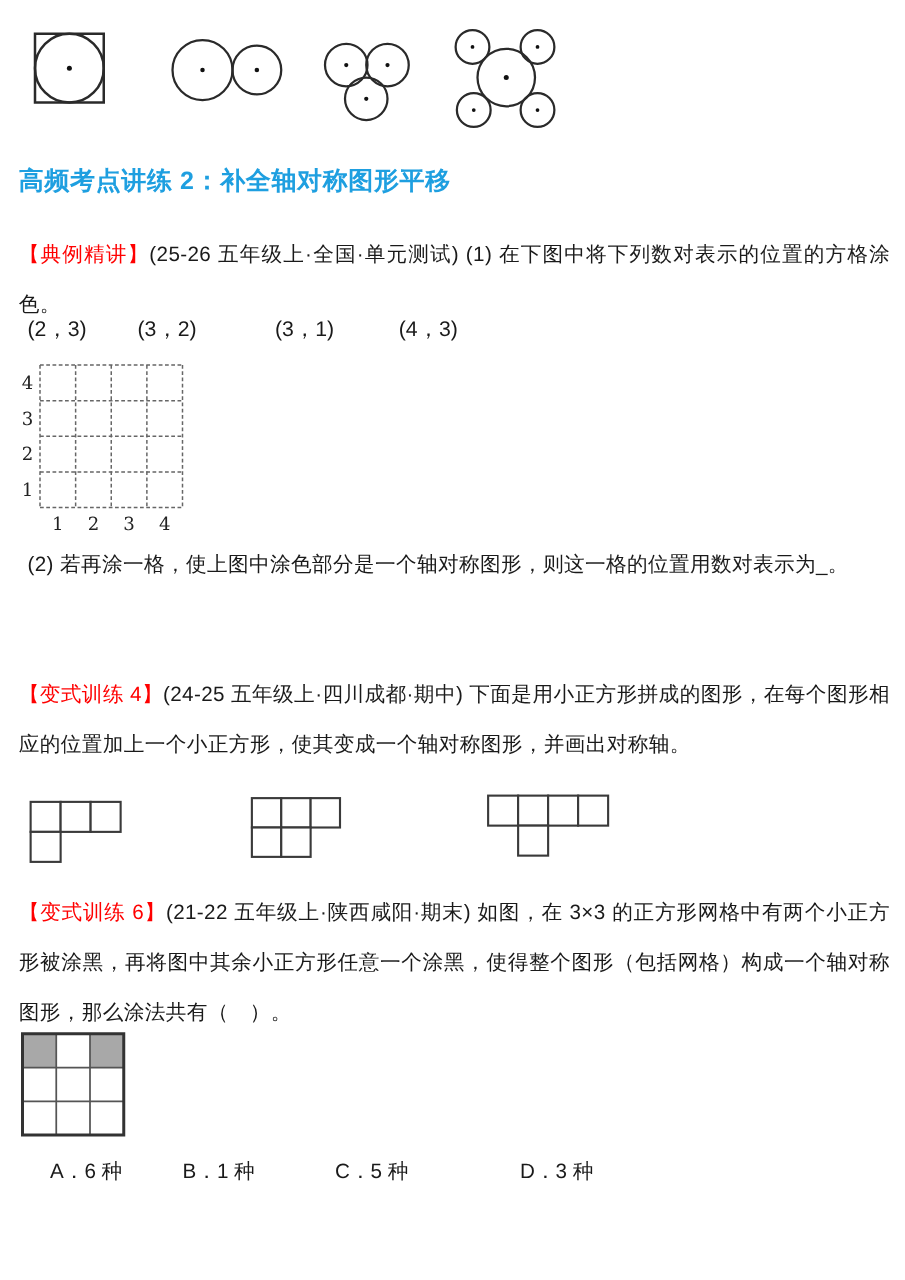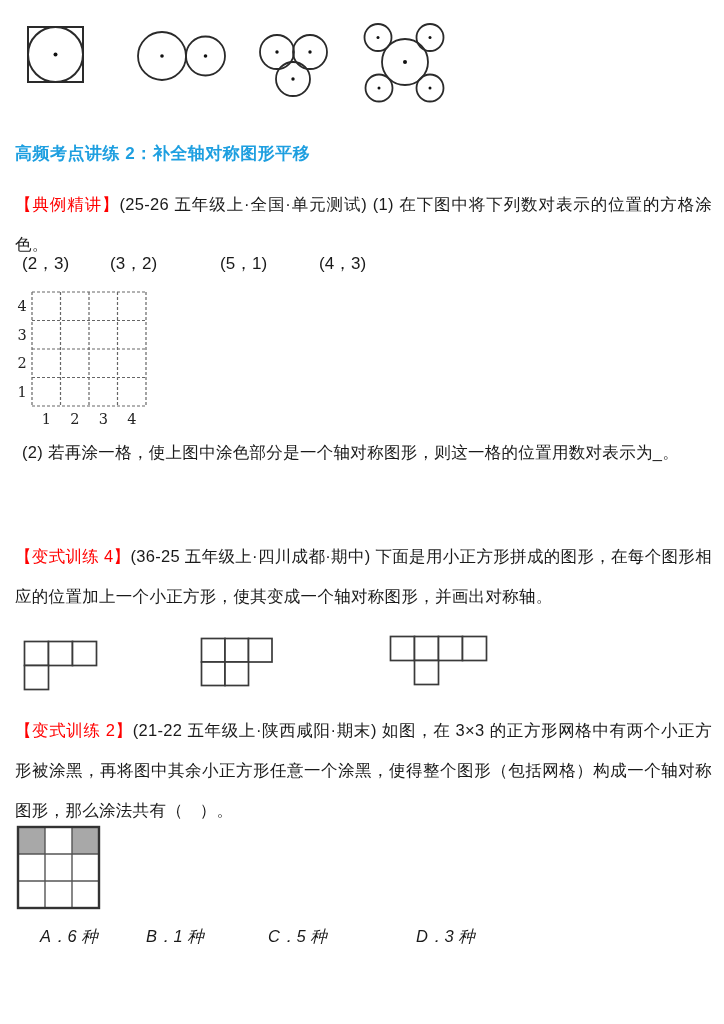--- a/index.html
+++ b/index.html
@@ -4,35 +4,35 @@
 <style>
   * { margin:0; padding:0; box-sizing:border-box; }
   html,body { background:#fff; }
   .page {
     position:relative; width:724px; height:1024px; background:#fff;
     font-family:"Liberation Sans","DejaVu Sans",sans-serif;
     color:var(--text,#1a1a1a); overflow:hidden;
   }
   .topfigs { position:absolute; left:0; top:0; }
   .heading {
-    position:absolute; left:15px; top:131px; font-size:17px; font-weight:bold;
-    color:var(--blue,#1E9FE0); letter-spacing:0.5px;margin-top:11px;
+    position:absolute; left:15px; top:131px; font-size:20px; font-weight:bold;
+    color:var(--blue,#1E9FE0); letter-spacing:0.5px;
   }
   .para {
     position:absolute; left:15px; width:697px; font-size:16.5px;
     line-height:40px; text-align:justify; letter-spacing:0.3px;
   }
   .para .red { color:var(--red,#FF0000); font-weight:normal; }
   .pairs { position:absolute; left:22px; top:252px; width:500px; font-size:17px; }
   .pairs span { position:absolute; top:0; white-space:nowrap; }
   #grid4 { position:absolute; left:13px; top:286px; }
   #figs1 { position:absolute; left:0; top:0; }
   #figs1 .fig { position:absolute; }
   #grid3 { position:absolute; left:16px; top:825px; }
-  .options { position:absolute; left:0; top:926px; width:724px; height:26px; font-size:16.5px;font-style:italic; }
+  .options { position:absolute; left:0; top:926px; width:724px; height:26px; font-size:16.5px; }
   .options span { position:absolute; top:0; white-space:nowrap; }
   svg { display:block; }
 </style>
 </head>
 <body>
 
 <div class="page">
 
   <svg class="topfigs" width="724" height="112" viewBox="0 0 724 112">
     <g fill="none" stroke="#2a2a2a" stroke-width="2">
@@ -70,21 +70,21 @@
 
   <div class="heading">高频考点讲练 2：补全轴对称图形平移</div>
 
   <p class="para" style="top:184px">
     <span class="red">【典例精讲】</span><span>(25-26 五年级上·全国·单元测试) (1) 在下图中将下列数对表示的位置的方格涂色。</span>
   </p>
 
   <div class="pairs">
     <span style="left:0px">(2，3)</span>
     <span style="left:88px">(3，2)</span>
-    <span style="left:198px">(5，1)</span>
+    <span style="left:198px">(3，1)</span>
     <span style="left:297px">(4，3)</span>
   </div>
 
   <div id="grid4">
       <svg width="170" height="144" viewBox="0 0 170 144">
         <line x1="19" y1="6" x2="19" y2="120" stroke="#666" stroke-width="1.2" stroke-dasharray="3 2"></line>
         <line x1="47.5" y1="6" x2="47.5" y2="120" stroke="#666" stroke-width="1.2" stroke-dasharray="3 2"></line>
         <line x1="76" y1="6" x2="76" y2="120" stroke="#666" stroke-width="1.2" stroke-dasharray="3 2"></line>
         <line x1="104.5" y1="6" x2="104.5" y2="120" stroke="#666" stroke-width="1.2" stroke-dasharray="3 2"></line>
         <line x1="133" y1="6" x2="133" y2="120" stroke="#666" stroke-width="1.2" stroke-dasharray="3 2"></line>
@@ -102,21 +102,21 @@
         <text x="90.25" y="138" font-size="14.5" font-family="DejaVu Serif, serif" fill="#222" text-anchor="middle">3</text>
         <text x="118.75" y="138" font-size="14.5" font-family="DejaVu Serif, serif" fill="#222" text-anchor="middle">4</text>
       </svg>
     </div>
 
   <p class="para" style="top:432px; padding-left:7px">
     <span>(2) 若再涂一格，使上图中涂色部分是一个轴对称图形，则这一格的位置用数对表示为_。</span>
   </p>
 
   <p class="para" style="top:536px">
-    <span class="red">【变式训练 4】</span><span>(36-25 五年级上·四川成都·期中) 下面是用小正方形拼成的图形，在每个图形相应的位置加上一个小正方形，使其变成一个轴对称图形，并画出对称轴。</span>
+    <span class="red">【变式训练 4】</span><span>(24-25 五年级上·四川成都·期中) 下面是用小正方形拼成的图形，在每个图形相应的位置加上一个小正方形，使其变成一个轴对称图形，并画出对称轴。</span>
   </p>
 
   <div id="figs1">
       <div class="fig" style="left: 23px; top: 640px;">
         <svg width="76" height="52" viewBox="0 0 76 52">
           <rect x="1.5" y="1.5" width="24" height="24" fill="#fff" stroke="#3a3a3a" stroke-width="1.7"></rect>
           <rect x="25.5" y="1.5" width="24" height="24" fill="#fff" stroke="#3a3a3a" stroke-width="1.7"></rect>
           <rect x="49.5" y="1.5" width="24" height="24" fill="#fff" stroke="#3a3a3a" stroke-width="1.7"></rect>
           <rect x="1.5" y="25.5" width="24" height="24" fill="#fff" stroke="#3a3a3a" stroke-width="1.7"></rect>
         </svg>
@@ -135,21 +135,21 @@
           <rect x="1.5" y="1.5" width="24" height="24" fill="#fff" stroke="#3a3a3a" stroke-width="1.7"></rect>
           <rect x="25.5" y="1.5" width="24" height="24" fill="#fff" stroke="#3a3a3a" stroke-width="1.7"></rect>
           <rect x="49.5" y="1.5" width="24" height="24" fill="#fff" stroke="#3a3a3a" stroke-width="1.7"></rect>
           <rect x="73.5" y="1.5" width="24" height="24" fill="#fff" stroke="#3a3a3a" stroke-width="1.7"></rect>
           <rect x="25.5" y="25.5" width="24" height="24" fill="#fff" stroke="#3a3a3a" stroke-width="1.7"></rect>
         </svg>
       </div>
     </div>
 
   <p class="para" style="top:710px">
-    <span class="red">【变式训练 2】</span><span>(21-22 五年级上·陕西咸阳·期末) 如图，在 3×3 的正方形网格中有两个小正方形被涂黑，再将图中其余小正方形任意一个涂黑，使得整个图形（包括网格）构成一个轴对称图形，那么涂法共有（　）。</span>
+    <span class="red">【变式训练 6】</span><span>(21-22 五年级上·陕西咸阳·期末) 如图，在 3×3 的正方形网格中有两个小正方形被涂黑，再将图中其余小正方形任意一个涂黑，使得整个图形（包括网格）构成一个轴对称图形，那么涂法共有（　）。</span>
   </p>
 
   <div id="grid3">
       <svg width="85" height="85" viewBox="0 0 85 85">
         <rect x="2" y="2" width="27" height="27" fill="#a8a8a8"></rect>
         <rect x="56" y="2" width="27" height="27" fill="#a8a8a8"></rect>
         <line x1="29" y1="2" x2="29" y2="83" stroke="#555" stroke-width="1.4"></line>
         <line x1="56" y1="2" x2="56" y2="83" stroke="#555" stroke-width="1.4"></line>
         <line x1="2" y1="29" x2="83" y2="29" stroke="#555" stroke-width="1.4"></line>
         <line x1="2" y1="56" x2="83" y2="56" stroke="#555" stroke-width="1.4"></line>

